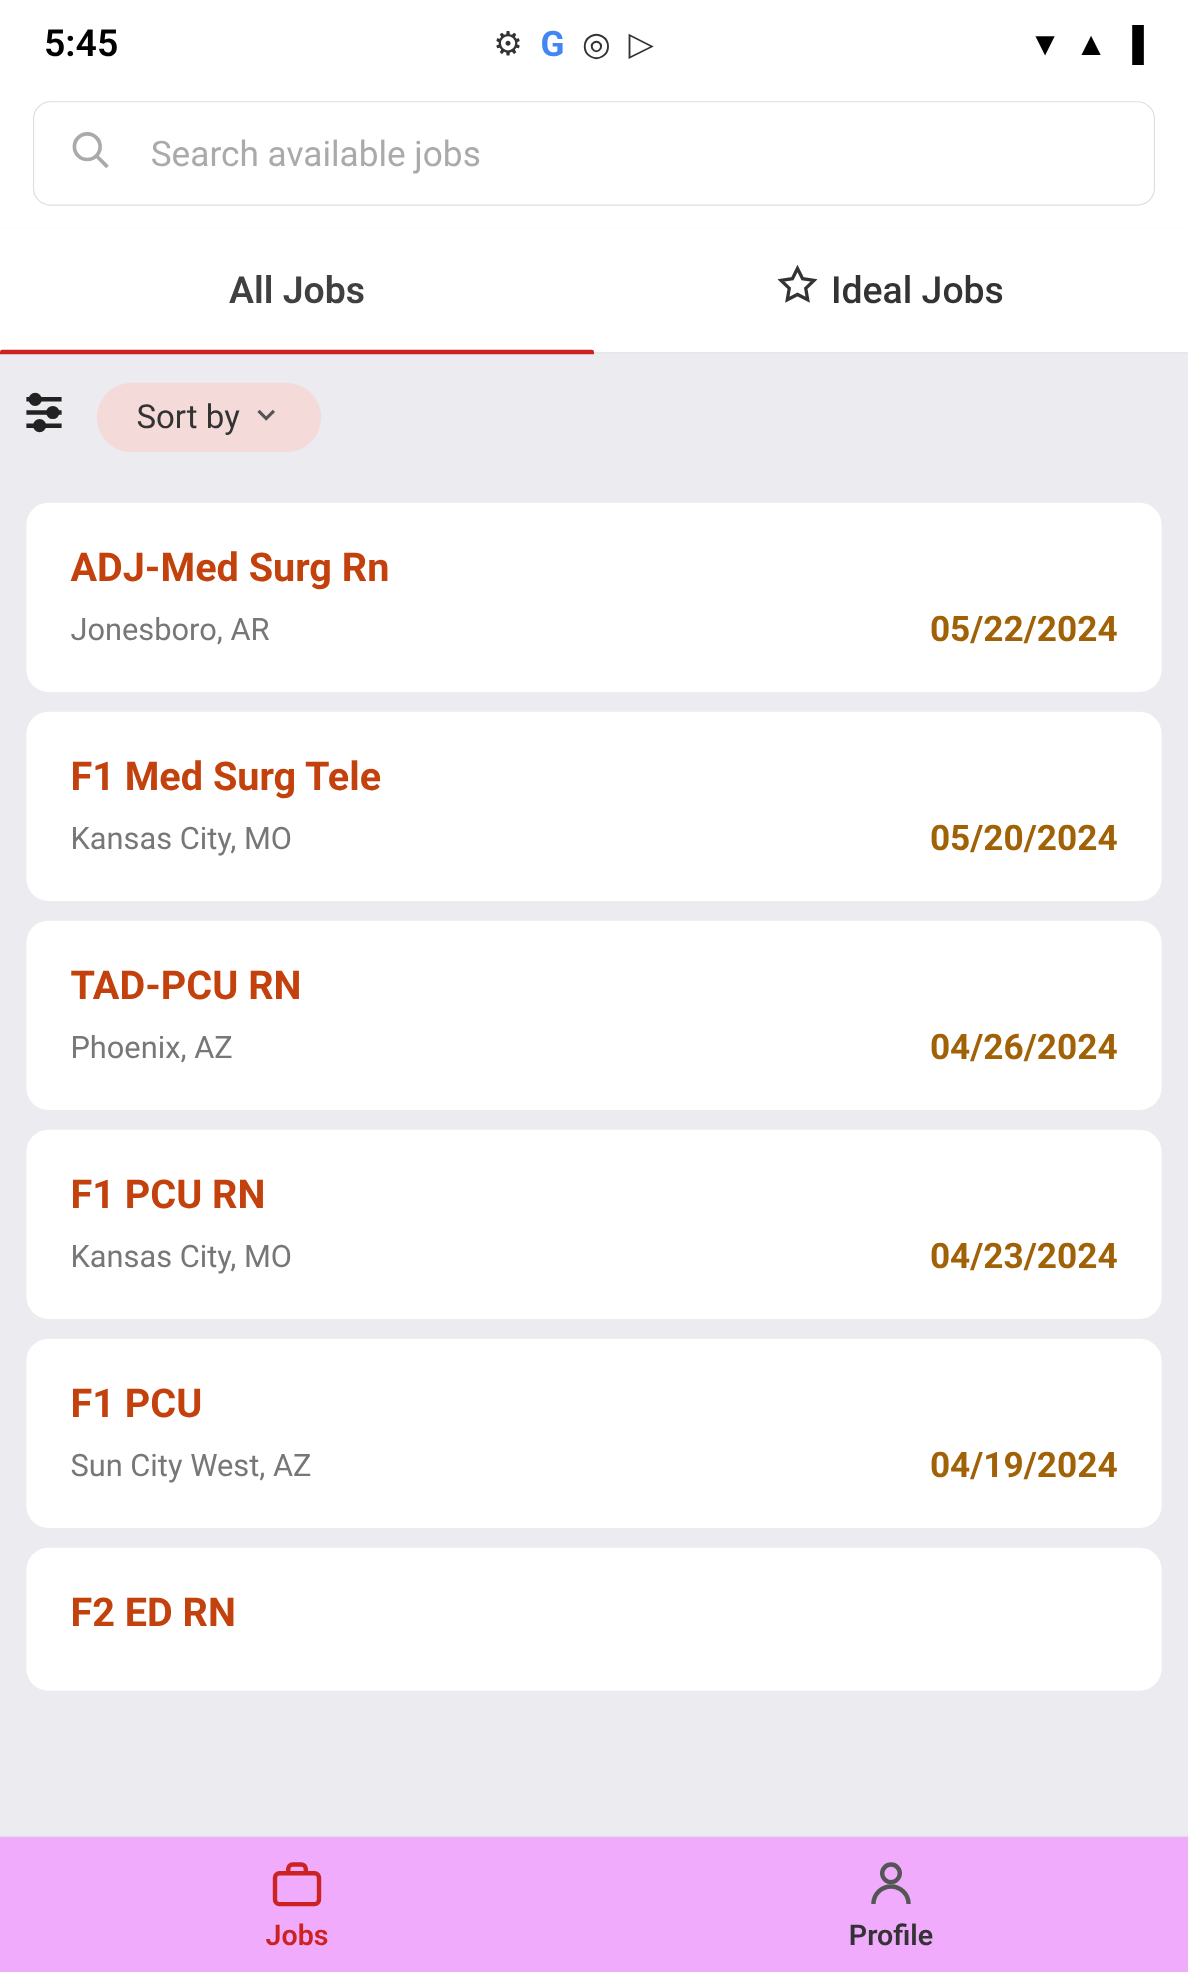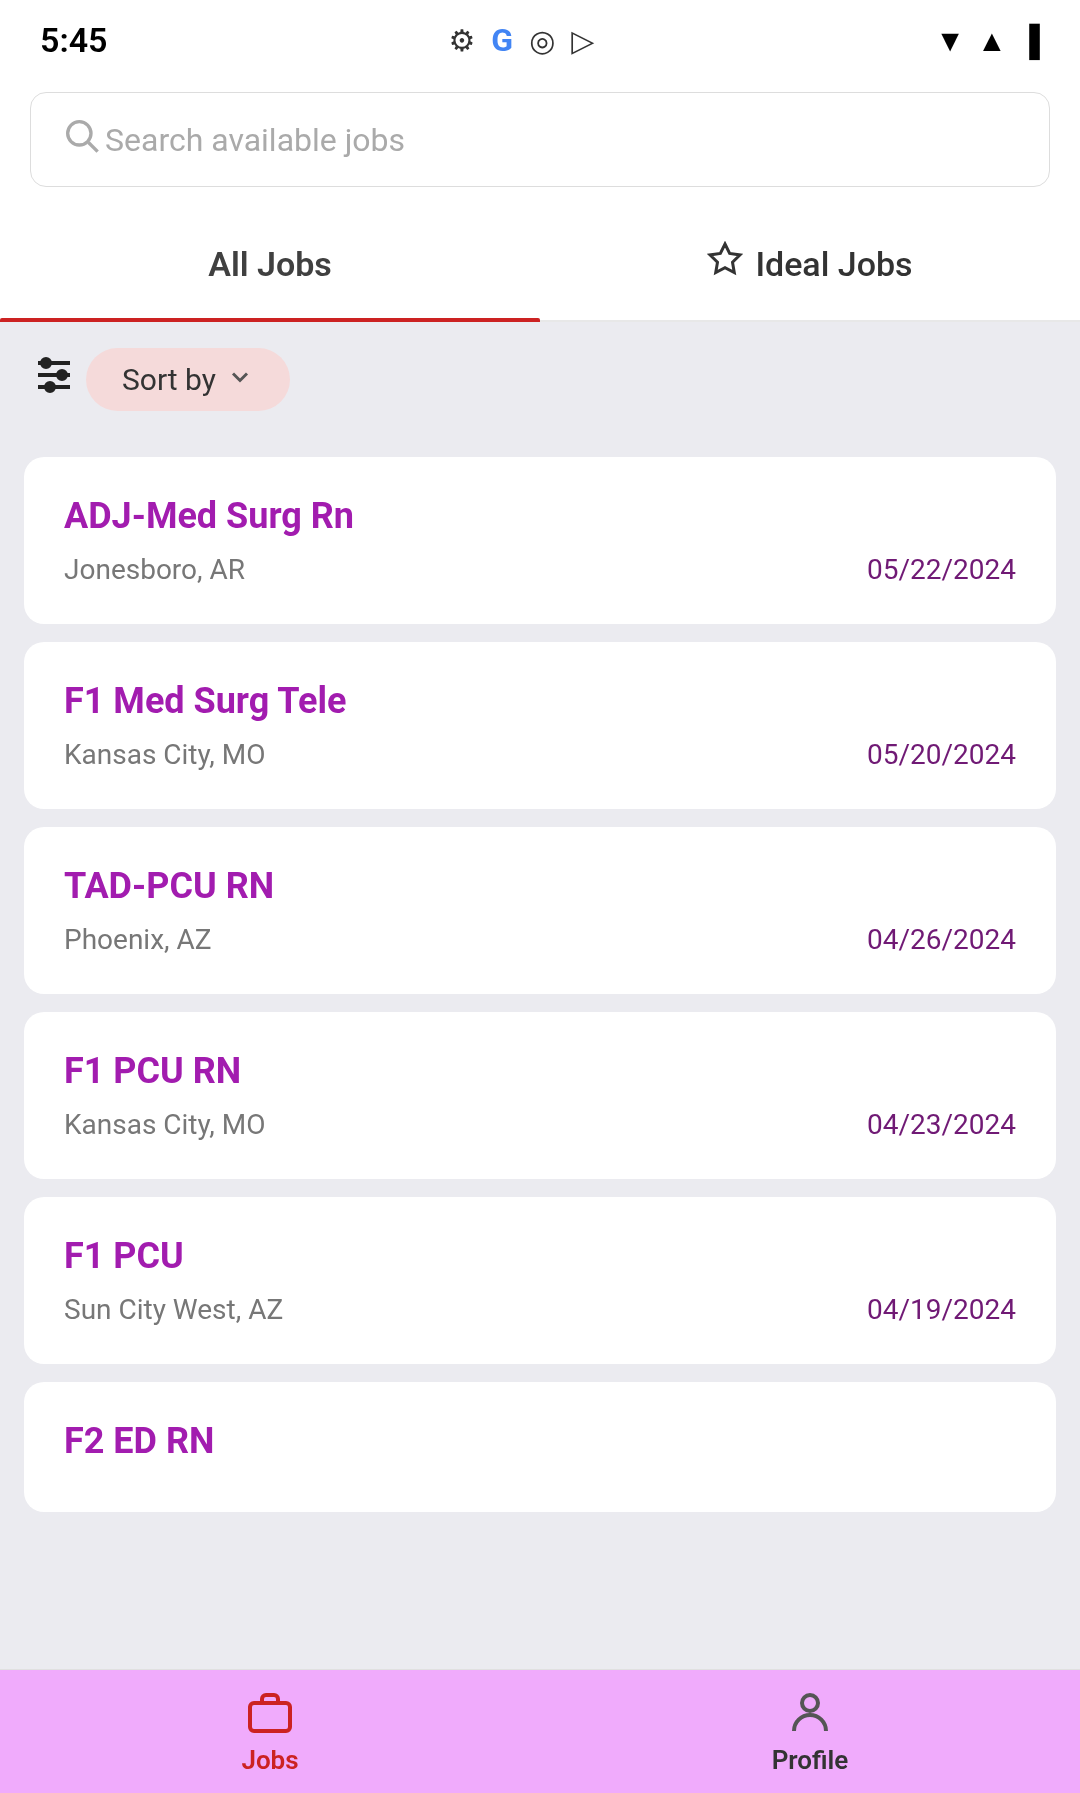--- a/index.html
+++ b/index.html
@@ -49,21 +49,21 @@
       background: #fff;
       padding: 20px 30px 20px 30px;
     }
     .search-bar {
       display: flex;
       align-items: center;
       background: #fff;
       border: 1.5px solid #ddd;
       border-radius: 16px;
       padding: 22px 30px;
-      gap: 4px;
+      gap: 36px;
     }
     .search-icon-wrap {
       color: #aaa;
       font-size: 36px;
     }
     .search-placeholder {
       font-size: 32px;
       color: #aaa;
     }
 
@@ -102,22 +102,22 @@
     }
     .tab-icon {
       font-size: 36px;
     }
 
     
     .filter-bar {
       background: #ebebf0;
       display: flex;
       align-items: center;
-      padding: 26px 30px;
-      gap: 8px;
+      padding: 26px 16px;
+      gap: 24px;
     }
     .filter-sliders {
       font-size: 40px;
       color: #222;
     }
     .filter-pill {
       background: #f5dada;
       border-radius: 50px;
       padding: 14px 36px;
       font-size: 30px;
@@ -149,35 +149,36 @@
       padding: 38px 40px;
       cursor: pointer;
     }
     .job-card.partial {
       overflow: hidden;
       height: 130px;
     }
     .job-title {
       font-size: 36px;
       font-weight: 700;
-      color: #a21caf;
+      color: #c2410c;
       margin-bottom: 16px;
     }
     .job-meta {
       display: flex;
       justify-content: space-between;
       align-items: center;
     }
     .job-location {
       font-size: 28px;
       color: #777;
     }
     .job-date {
-      font-size: 28px;
-      color: #701a75;
+      font-size: 32px;
+      color: #a16207;
+      font-weight: bold;
     }
 
     
     .bottom-nav {
       background: #f0abfc;
       display: flex;
       border-top: 1px solid #e0e0e0;
       height: 124px;
     }
     .nav-item {

